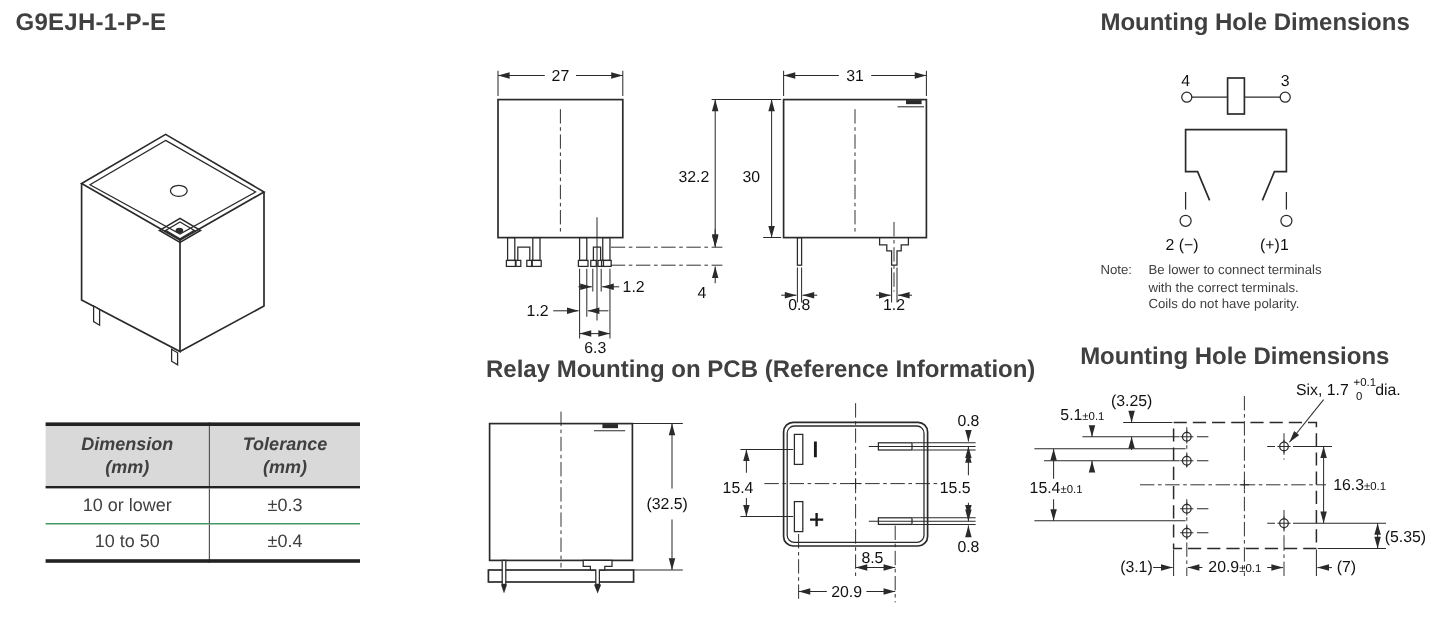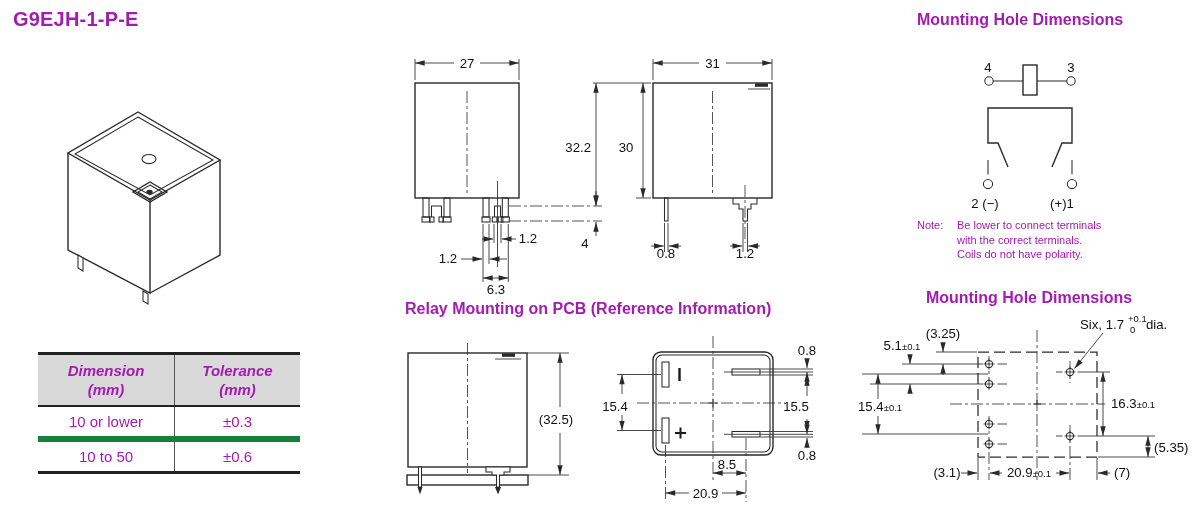--- a/index.html
+++ b/index.html
@@ -1,28 +1,28 @@
 <!DOCTYPE html>
 <html><head>
 <meta charset="utf-8">
 <style>
   html,body{margin:0;padding:0;background:#fff;}
   .page{position:relative;width:1200px;height:527px;background:#ffffff;overflow:hidden;
-        font-family:"Liberation Sans",sans-serif;color:#a21caf;}
+        font-family:"Liberation Sans",sans-serif;color:#404040;}
   .abs{position:absolute;}
   .title{position:absolute;left:13px;top:8px;font-size:20px;font-weight:bold;letter-spacing:.2px;}
-  .sec-head{position:absolute;font-size:16px;font-weight:bold;line-height:19px;}
+  .sec-head{position:absolute;font-size:20px;font-weight:bold;line-height:19px;}
   .note{position:absolute;left:917px;top:218px;width:245px;font-size:11px;line-height:14.6px;display:flex;}
   .note .lbl{width:40px;flex:0 0 40px;}
   
   .tol-table{position:absolute;left:38px;top:352px;width:262px;border-collapse:collapse;
              border-top:3px solid #222;border-bottom:3px solid #222;font-size:15px;text-align:center;}
   .tol-table th{background:#d9d9d9;border-bottom:2.5px solid #222;font-weight:bold;height:48px;line-height:19px;font-size:15px;font-style:italic;}
   .tol-table td{height:27px;}
-  .tol-table tbody tr+tr td{border-top:6px solid #15803d;}
+  .tol-table tbody tr+tr td{border-top:1px solid #15803d;}
   .tol-table .c2{border-left:1.2px solid #555;}
   
   svg .ln{stroke:#2a2a2a;stroke-width:1.4;fill:none;stroke-linejoin:miter;}
   svg .t1{stroke:#2a2a2a;stroke-width:1.05;fill:none;}
   svg .th{stroke:#2a2a2a;stroke-width:0.85;fill:none;}
   svg .cl{stroke:#2a2a2a;stroke-width:0.8;fill:none;stroke-dasharray:12 3 3 3;}
   svg .dsh{stroke:#2a2a2a;stroke-width:1.25;fill:none;stroke-dasharray:11 5;}
   svg .fil{fill:#2a2a2a;stroke:none;}
   svg .wf{fill:#ffffff;}
   svg .mk{stroke:#1a1a1a;fill:none;}
@@ -81,21 +81,21 @@
         </th>
       </tr>
     </thead>
     <tbody>
       <tr>
         <td>10 or lower</td>
         <td class="c2">±0.3</td>
       </tr>
       <tr>
         <td>10 to 50</td>
-        <td class="c2">±0.6</td>
+        <td class="c2">±0.4</td>
       </tr>
     </tbody>
   </table>
 
   <svg class="abs" style="left:380px;top:45px" width="450" height="260">
 
     <g>
       <rect class="ln" x="35" y="38" width="104" height="115"></rect>
       <path class="cl" d="M87,46 V150"></path>
 

